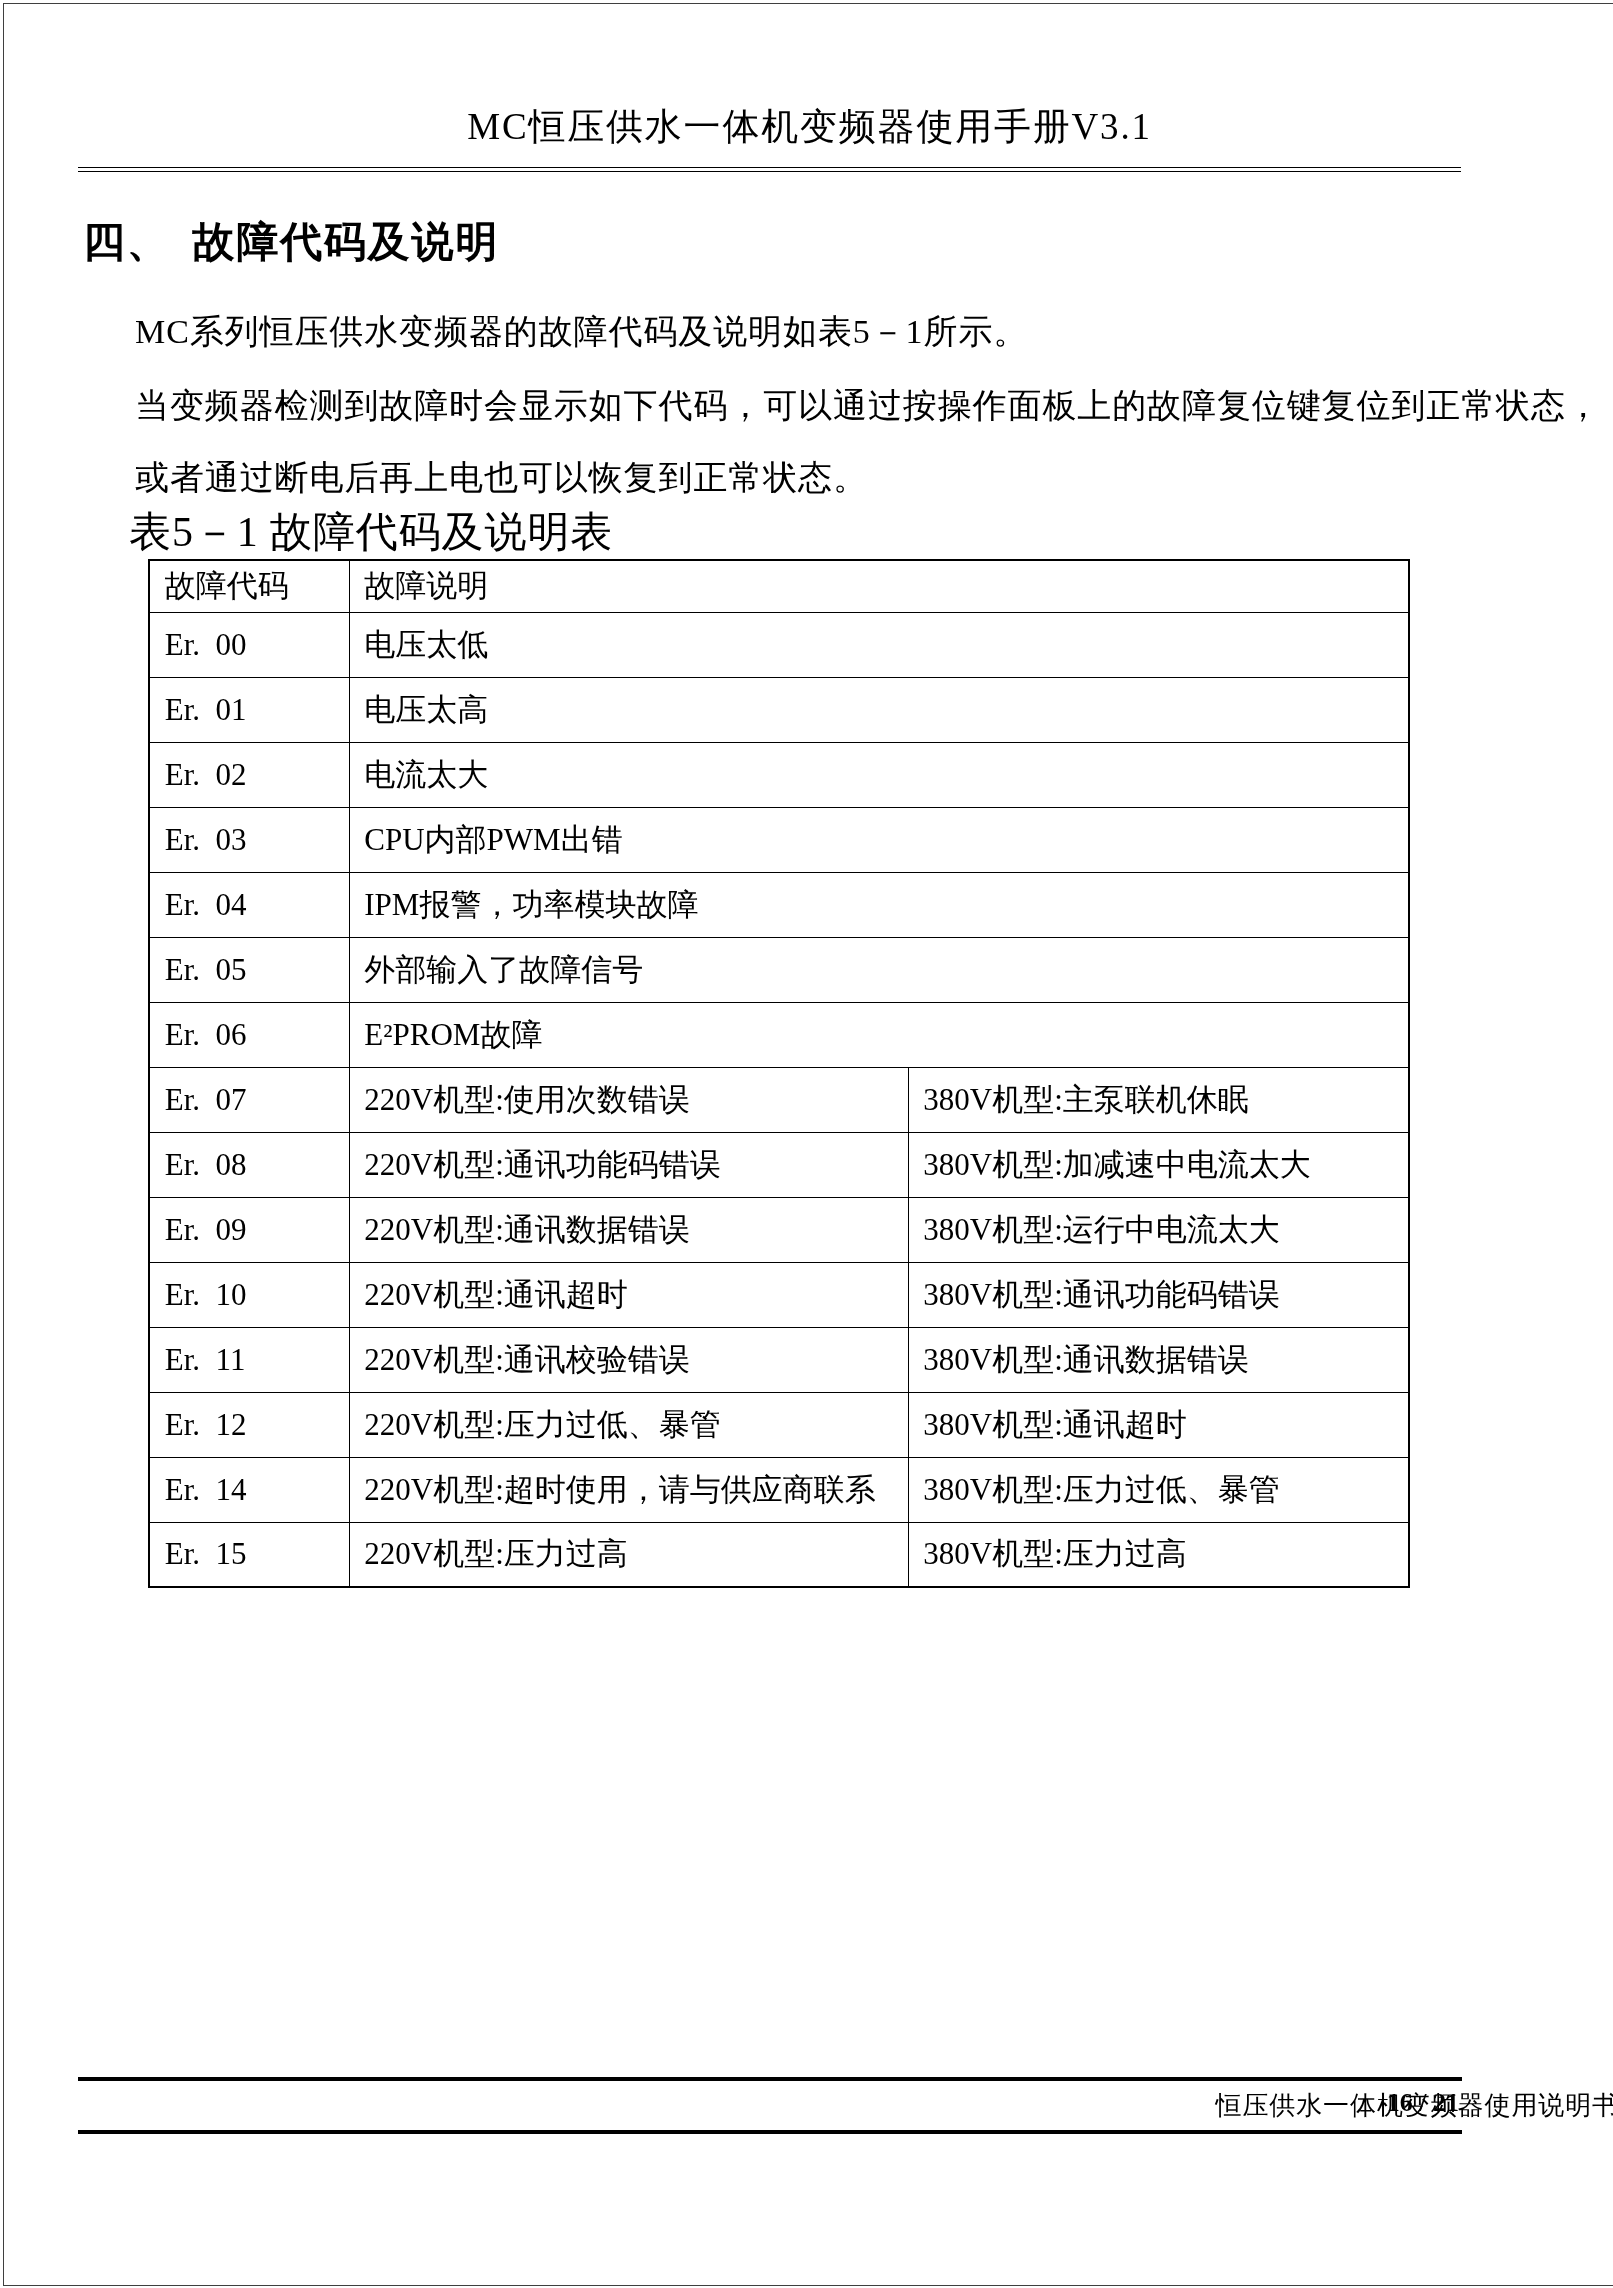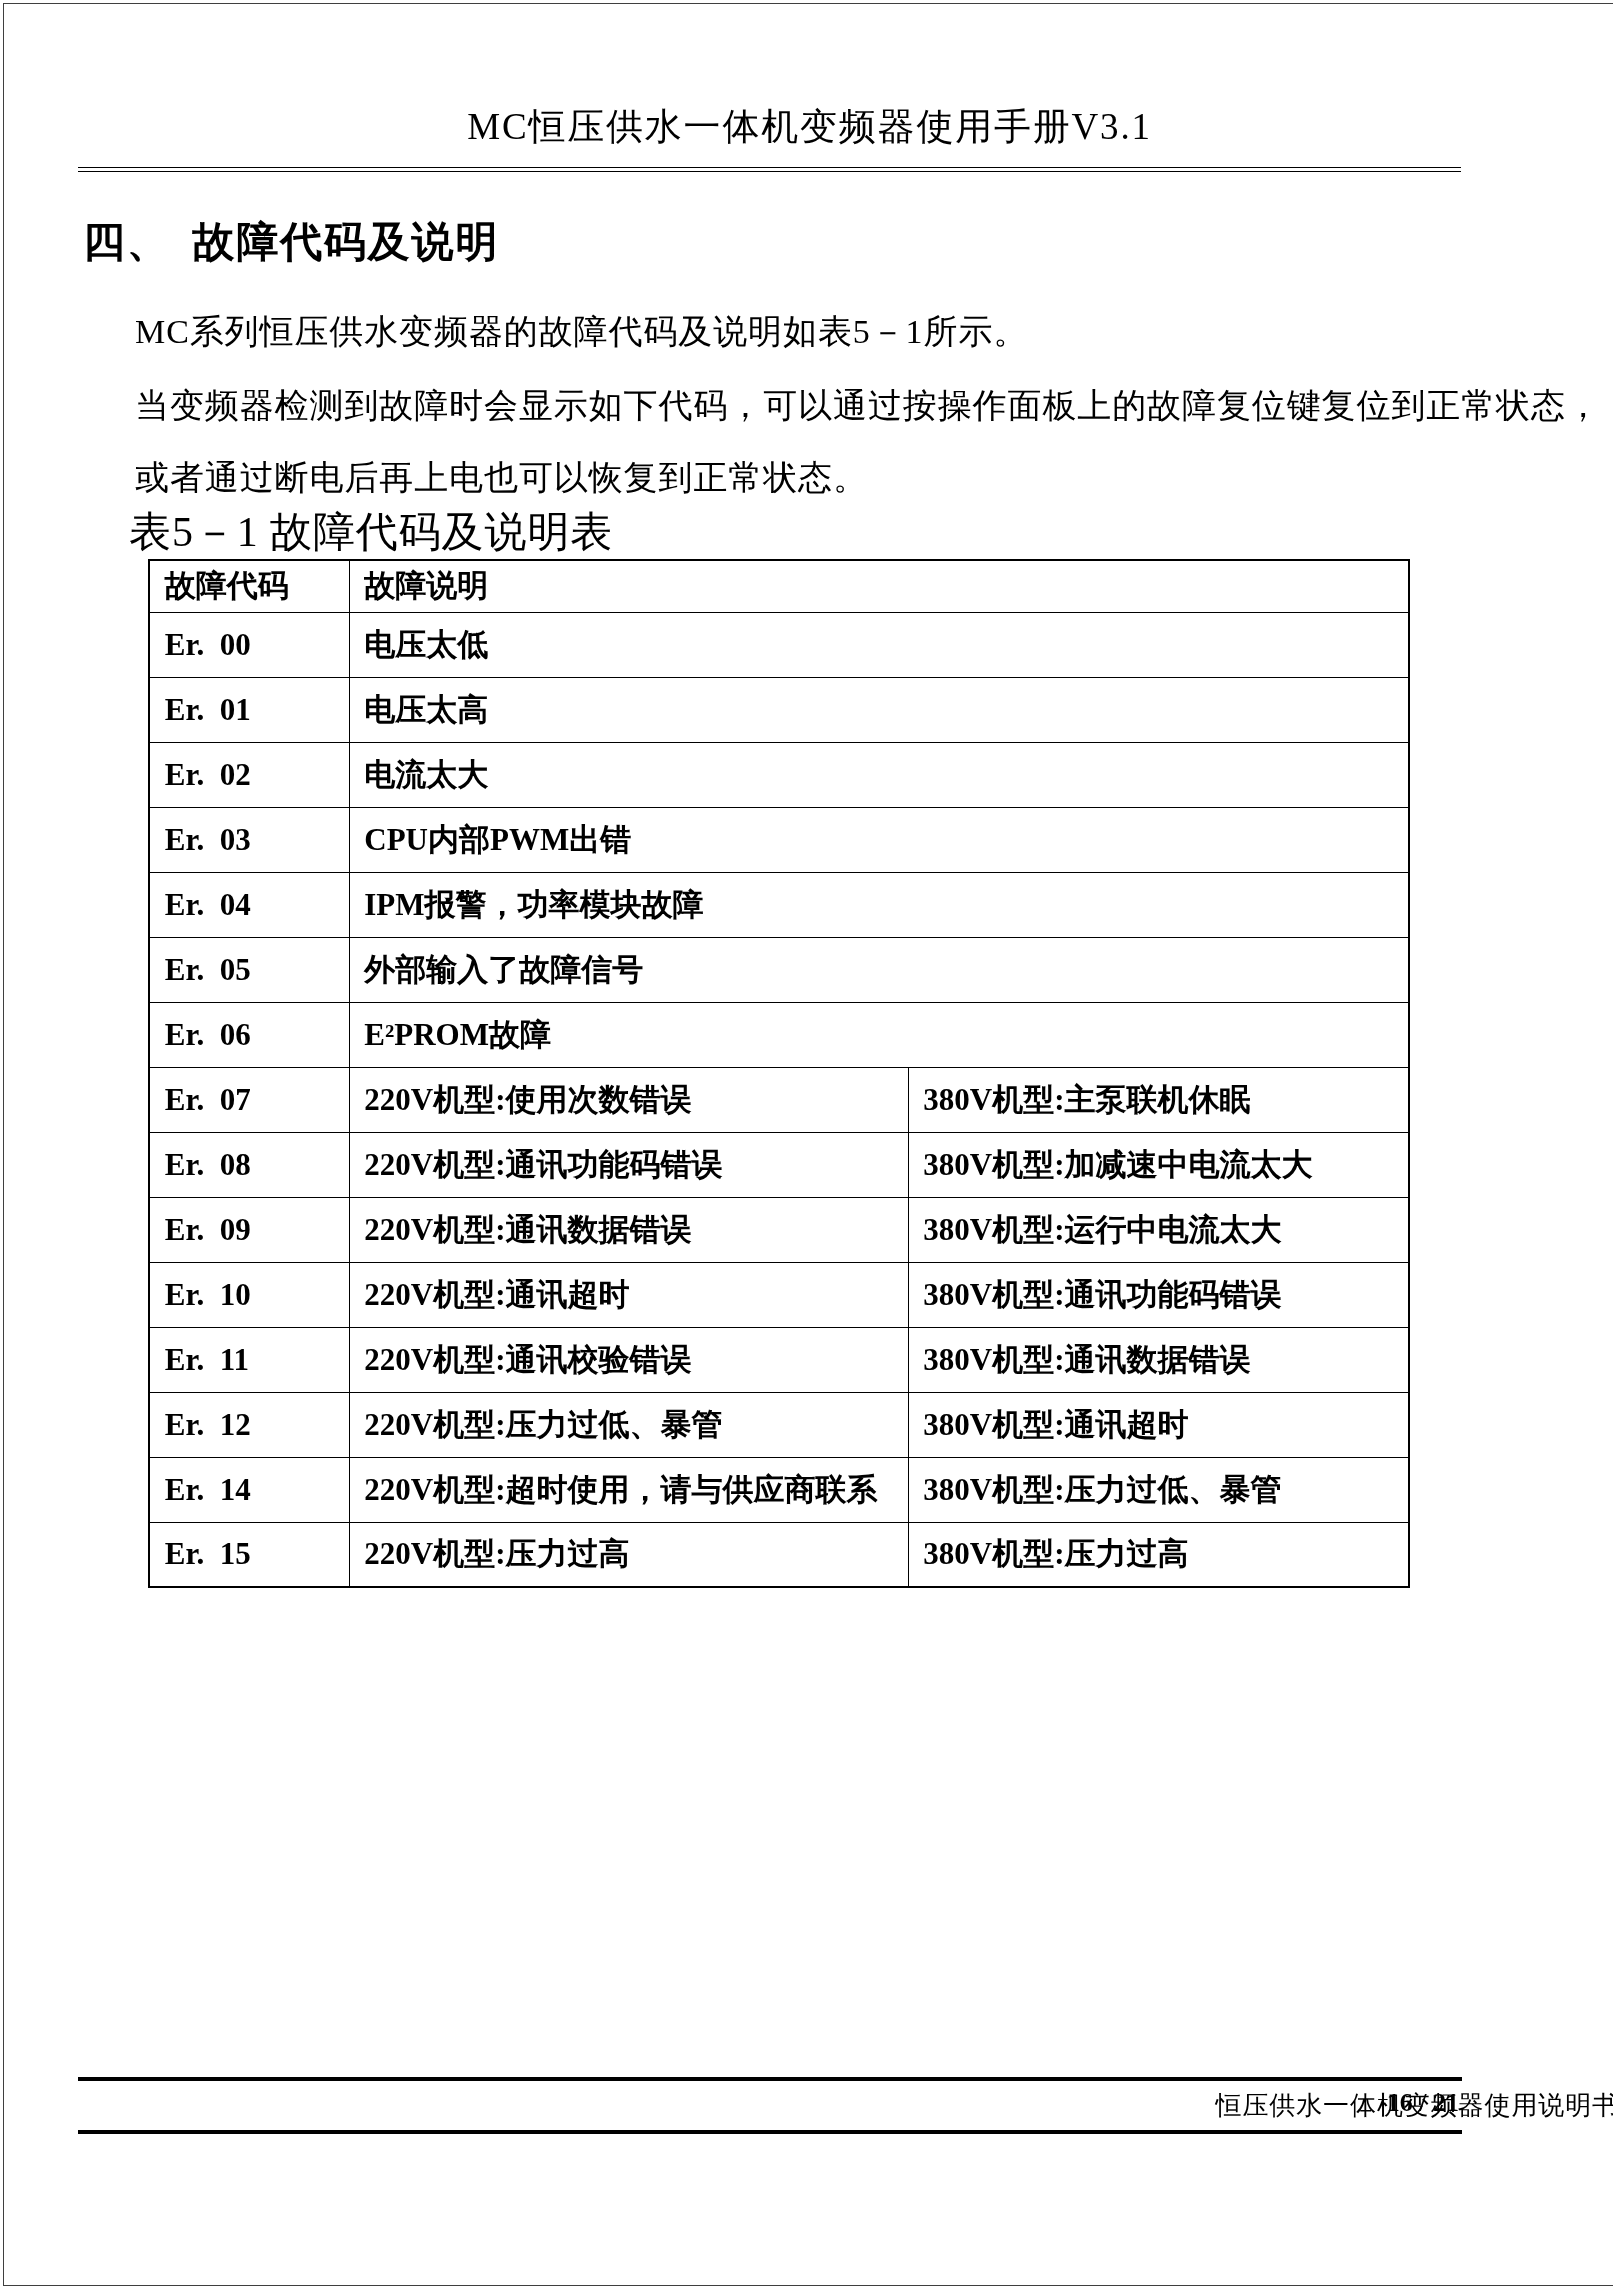--- a/index.html
+++ b/index.html
@@ -52,21 +52,21 @@
   .fault-table{
     position:absolute;top:559px;left:148px;
     border-collapse:collapse;table-layout:fixed;
     width:1261px;
     font-size:31px;
   }
   .fault-table td,.fault-table th{
     border:1.8px solid #000;
     padding:0 0 0 14.8px;
     text-align:left;vertical-align:middle;
-    font-weight:bold;
+    font-weight:normal;
     overflow:hidden;
   }
   .fault-table{border:2.8px solid #000;}
   .col-code{width:200px;}
   .col-d220{width:559px;}
   .col-d380{width:501px;}
   .row-header{height:52px;}
   .row-data{height:65px;}
   .code-cell{white-space:pre;}
   

